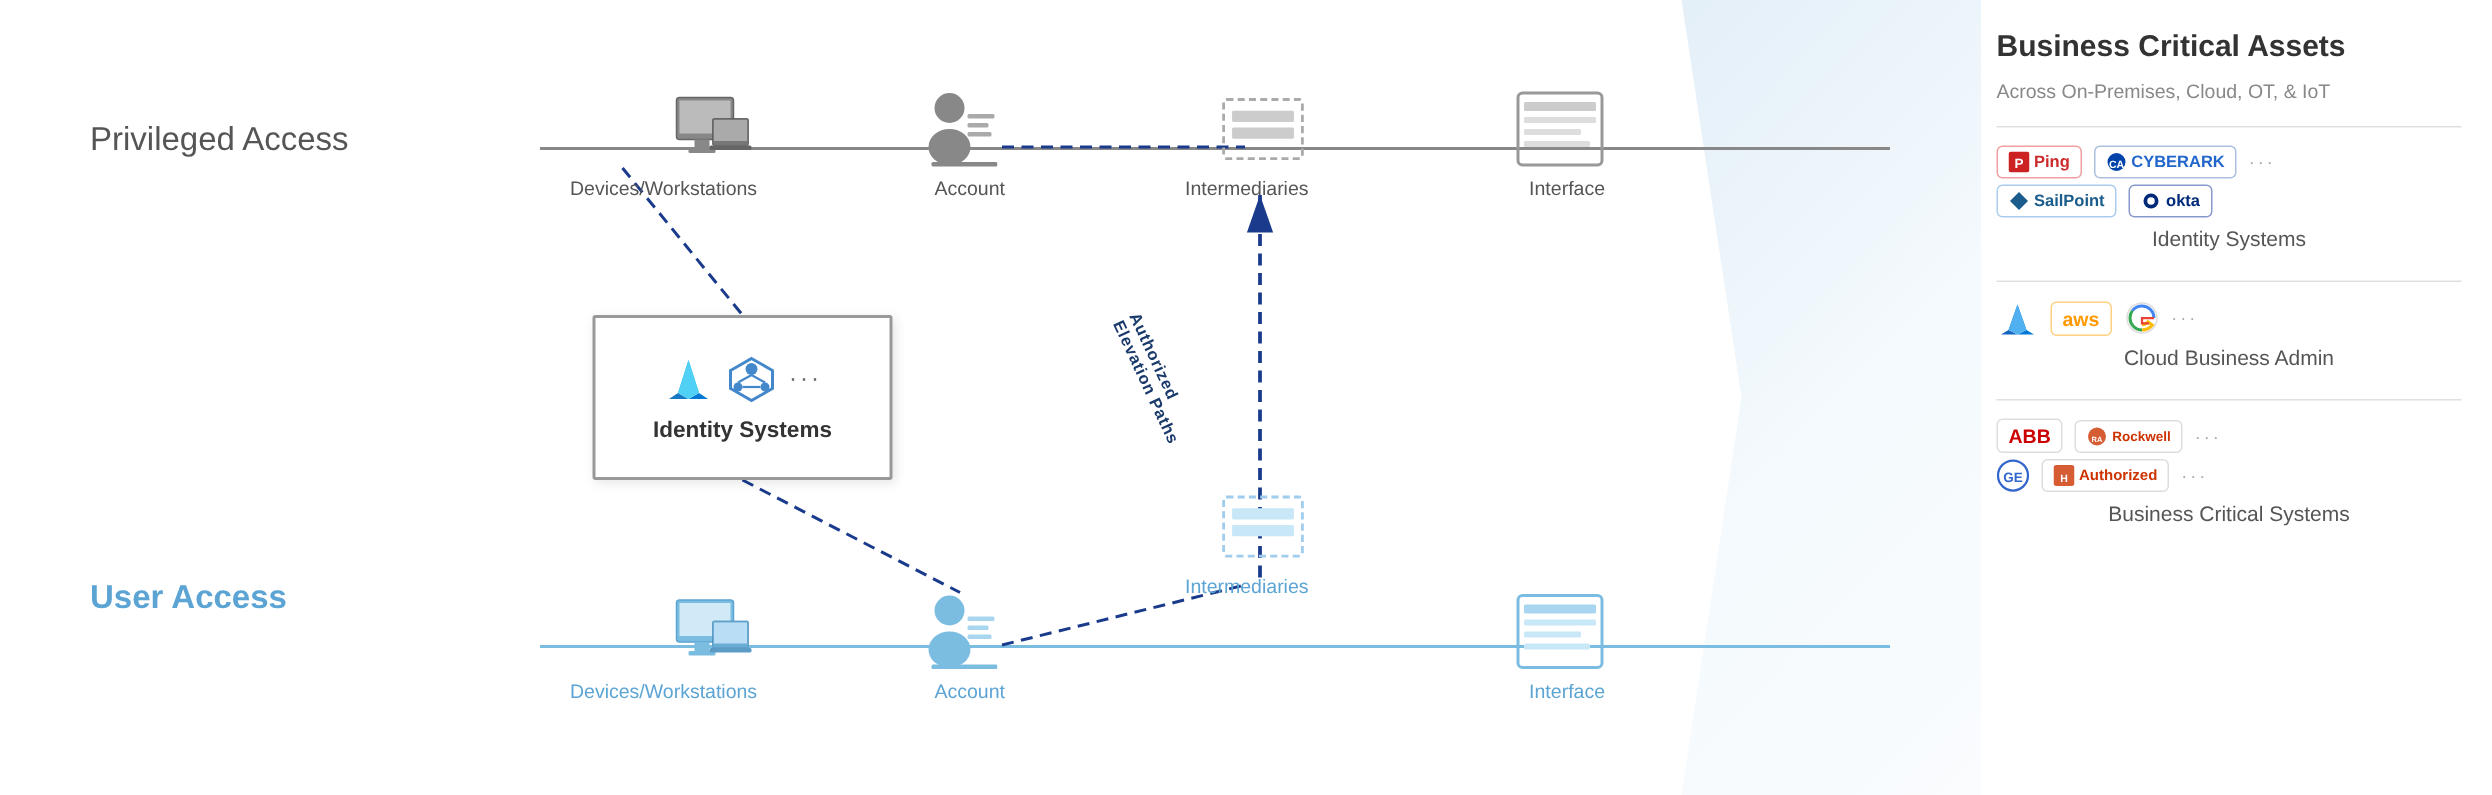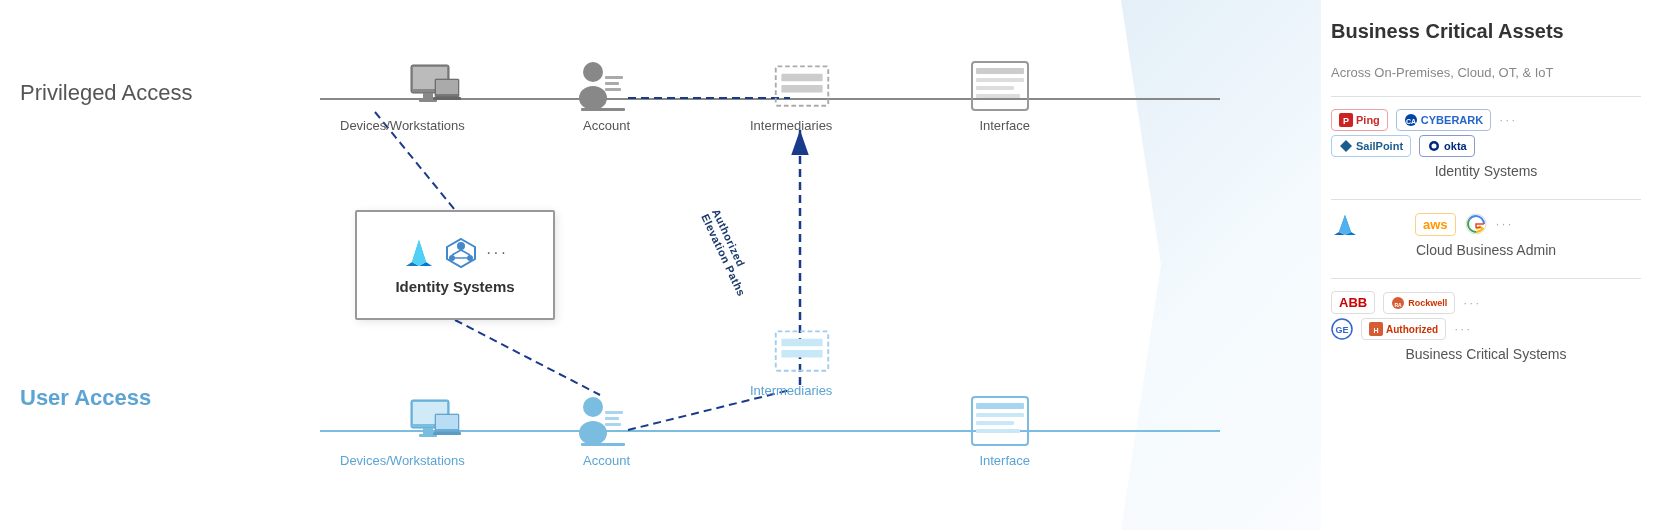--- a/index.html
+++ b/index.html
@@ -17,20 +17,21 @@
       width: 1661px;
       height: 530px;
       position: relative;
     }
 
     
     .diagram-area {
       flex: 1;
       position: relative;
       padding: 20px 0;
+      margin-left: 40px;
     }
 
     
     .right-panel {
       width: 340px;
       padding: 20px 20px 20px 10px;
       display: flex;
       flex-direction: column;
       gap: 8px;
       position: relative;
@@ -184,21 +185,21 @@
       width: 1320px;
       height: 530px;
       pointer-events: none;
     }
 
     
     .panel-title {
       font-size: 20px;
       font-weight: 600;
       color: #333;
-      margin-bottom: 14px;
+      margin-bottom: 2px;
     }
 
     .panel-subtitle {
       font-size: 13px;
       color: #888;
       margin-bottom: 4px;
     }
 
     .panel-section {
       display: flex;
@@ -238,21 +239,21 @@
       align-items: center;
       gap: 3px;
       background: #fff;
       white-space: nowrap;
     }
 
     .logo-ping { color: #cc2b2b; border-color: #f0a0a0; }
     .logo-cyberark { color: #2266cc; border-color: #aabfe0; }
     .logo-sailpoint { color: #1a5c8c; border-color: #aaccee; }
     .logo-okta { color: #00297a; border-color: #8899cc; }
-    .logo-aws { color: #ff9900; border-color: #ffd080; font-weight: 900; margin-left: 48px; }
+    .logo-aws { color: #ff9900; border-color: #ffd080; font-weight: 900; }
     .logo-abb { color: #cc0000; font-weight: 900; }
     .logo-rockwell { color: #cc3300; font-size: 9px; }
     .logo-honeywell { color: #cc3300; }
 
     
     .bg-shape {
       position: absolute;
       right: 340px;
       top: 0;
       width: 200px;

